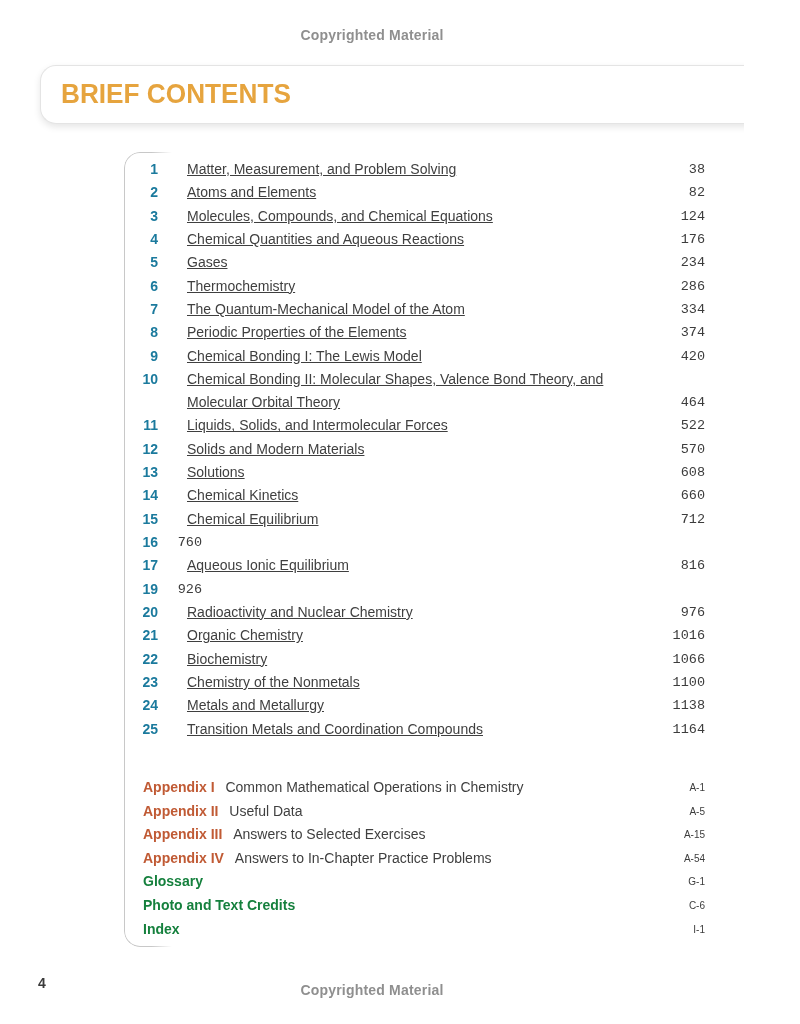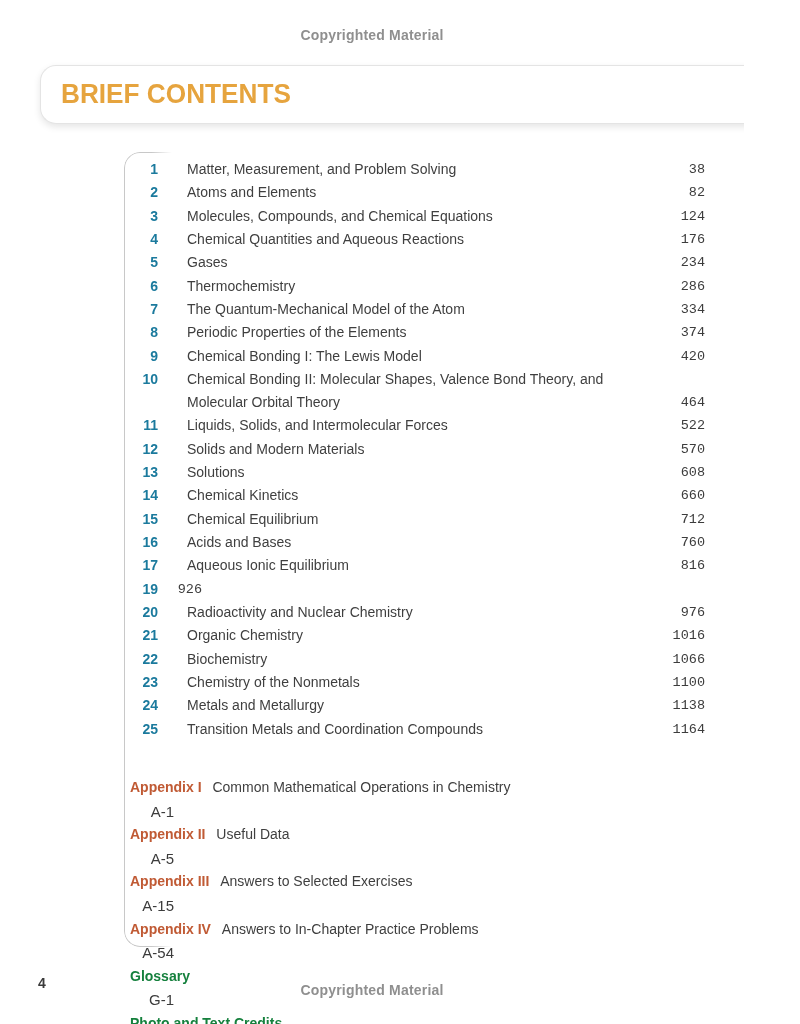--- a/index.html
+++ b/index.html
@@ -63,40 +63,40 @@
     display: flex; align-items: flex-start;
     line-height: 23.32px; font-size: 14px; color: #3f3f3f;
   }
   .ch-num {
     flex: none; width: 34px; text-align: right;
     font-weight: bold; color: var(--chapter-teal, #1b7a9d);
   }
   .ch-title {
     flex: 1; margin-left: 29px;
     white-space: pre-line;
+    text-decoration: underline;
   }
   .ch-page {
     flex: none; min-width: 44px; text-align: right;
     align-self: flex-end;
     font-size: 13.5px; color: #3c3c3c; font-family: Liberation Mono, monospace;
   }
   .back-row {
-    display: flex; align-items: flex-start;
+    display: flex; align-items: flex-end;
     line-height: 23.6px; font-size: 14px; color: #3f3f3f;
-    padding-left: 6px;
-    flex-direction: column;
+    padding-left: 19px;
   }
   .back-left { flex: 1; }
   .back-label { font-weight: bold; }
   .back-label.rust { color: var(--appendix-rust, #c05a34); }
   .back-label.black { color: #15803d; }
   .back-title { margin-left: 7px; color: #3f3f3f; }
   .back-page {
     flex: none; min-width: 44px; text-align: right;
-    font-size: 15px; color: #3c3c3c;
+    font-size: 10px; color: #3c3c3c;
   }
 </style>
 </head>
 <body>
 
 <div id="page">
 
   <div class="copyright top">Copyrighted Material</div>
 
   <div class="title-card">
@@ -192,21 +192,20 @@
   </div>
 
   <div class="chapter-row">
     <span class="ch-num">15</span>
     <span class="ch-title">Chemical Equilibrium</span>
     <span class="ch-page">712</span>
   </div>
 
   <div class="chapter-row">
     <span class="ch-num">16</span>
-    <span class="ch-title">Acids and Bases</span>
     <span class="ch-page">760</span>
   </div>
 
   <div class="chapter-row">
     <span class="ch-num">17</span>
     <span class="ch-title">Aqueous Ionic Equilibrium</span>
     <span class="ch-page">816</span>
   </div>
 
 

